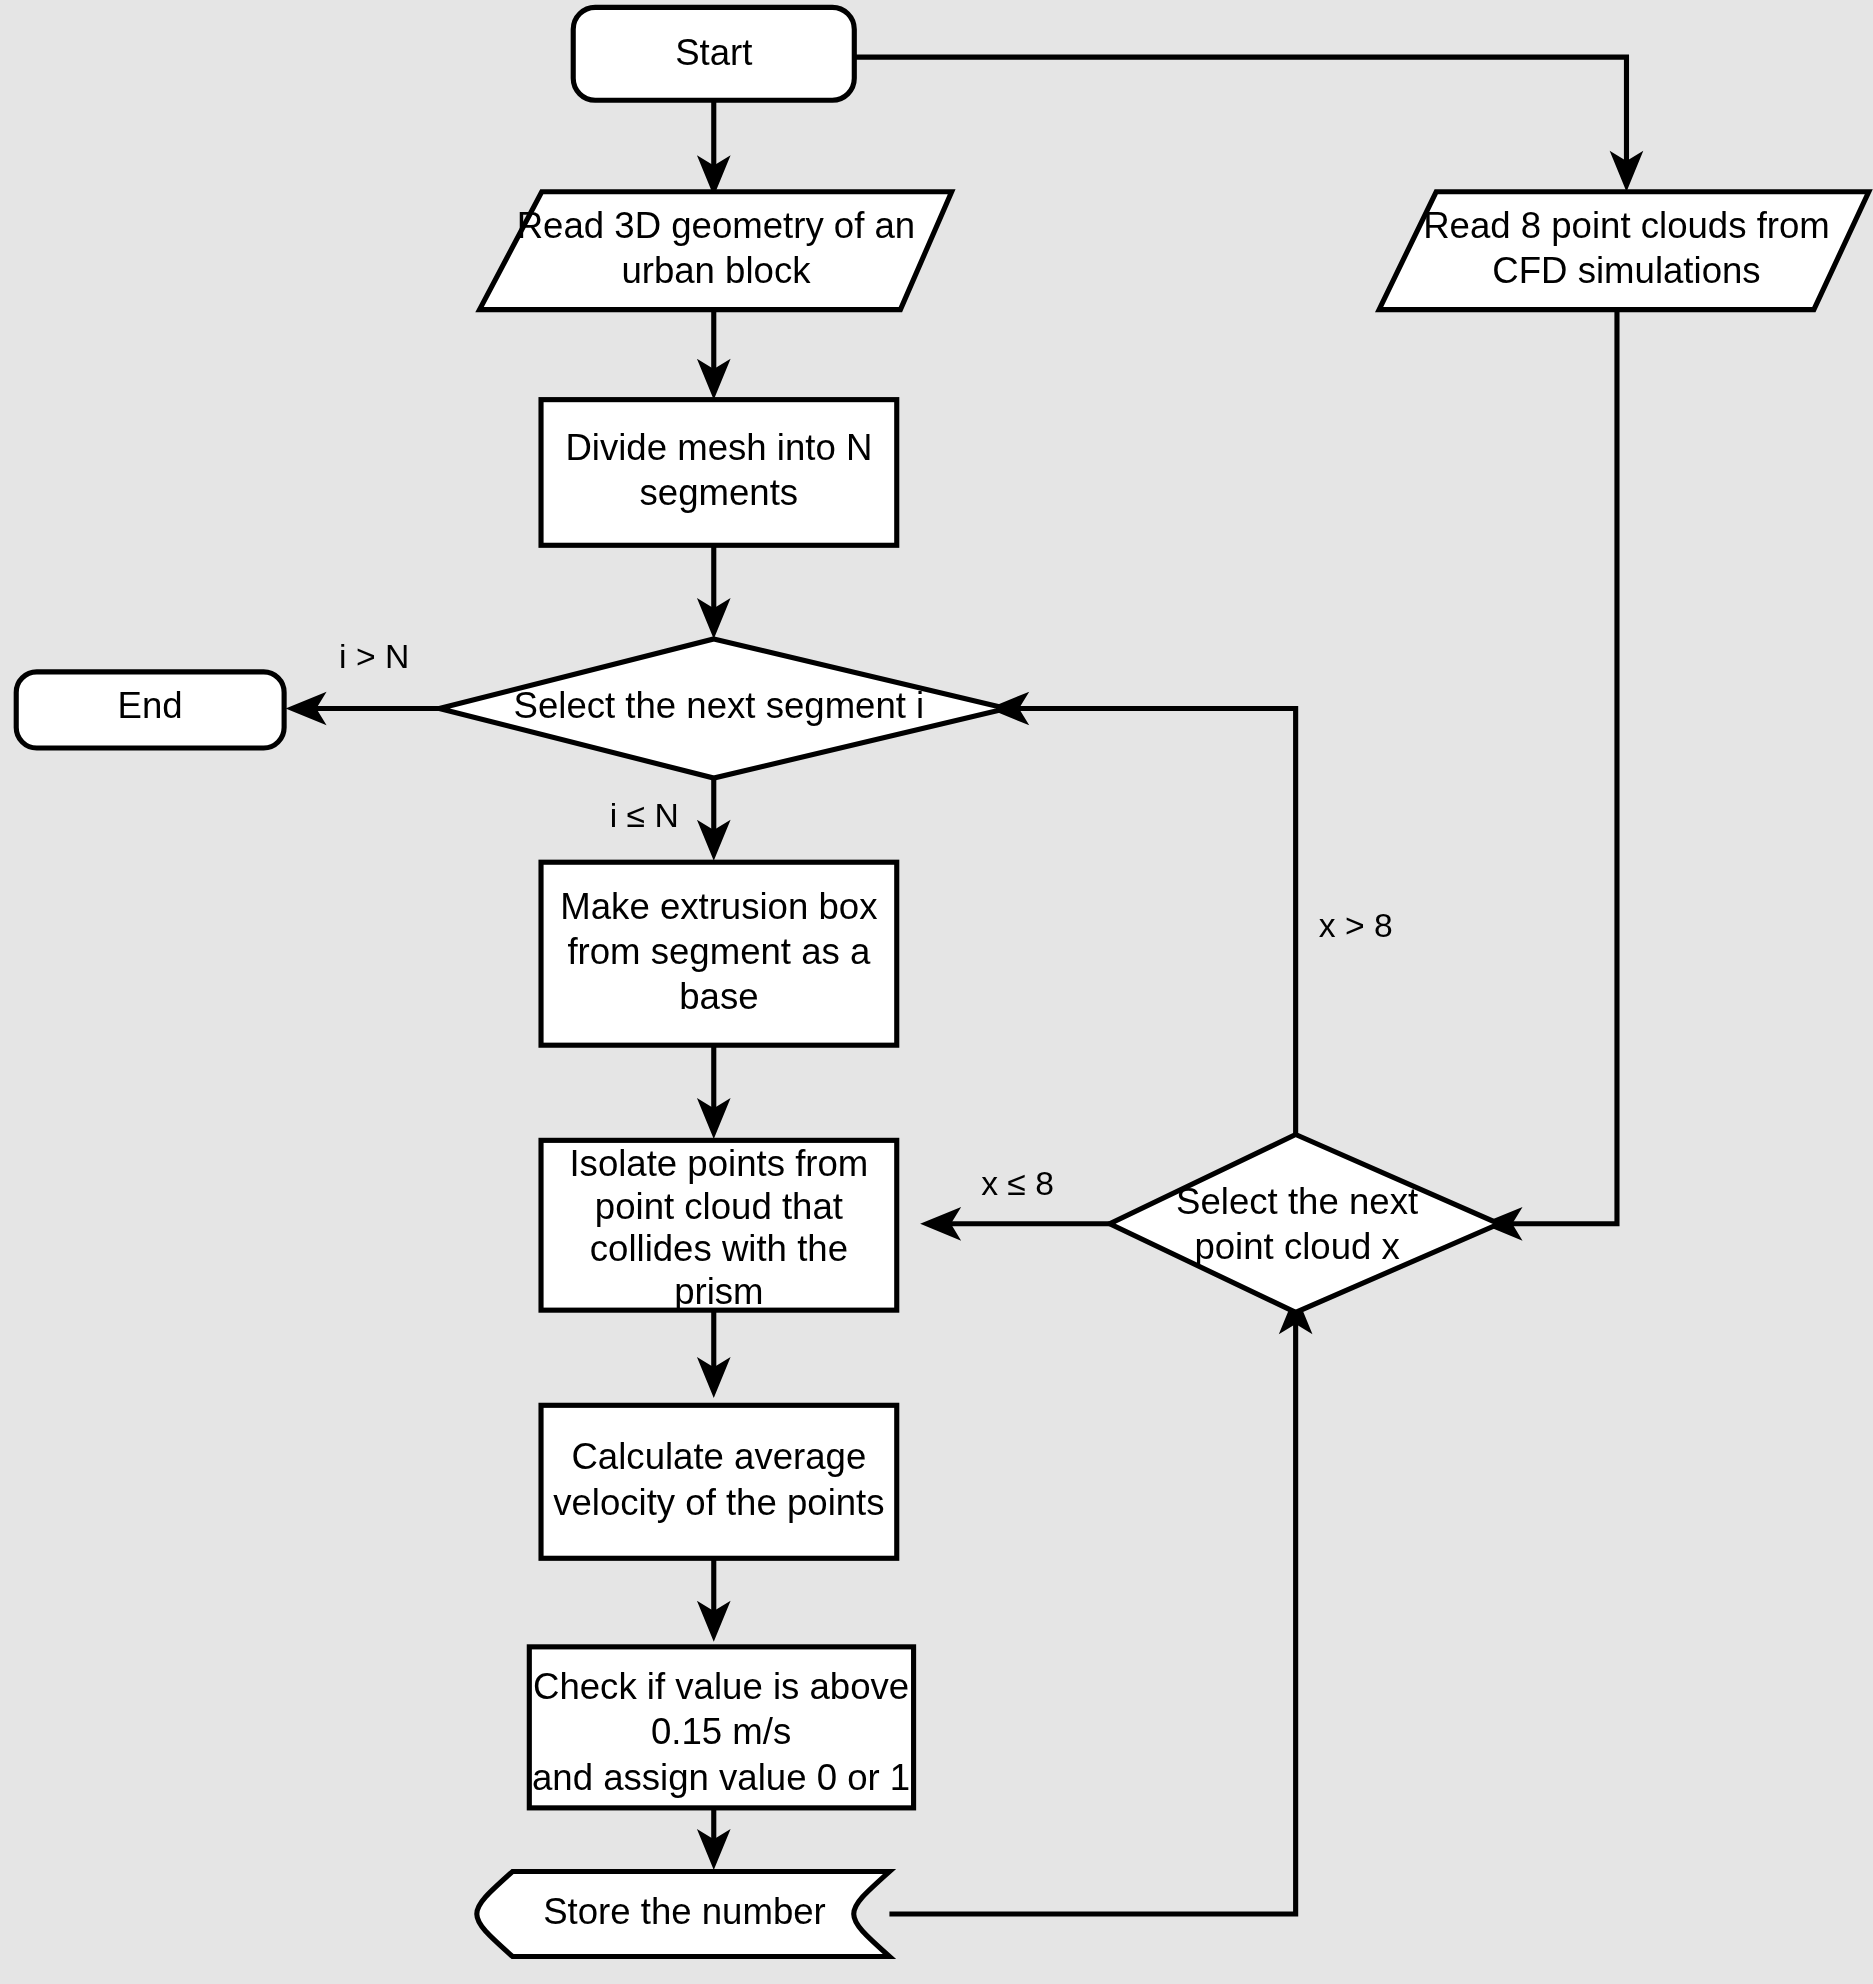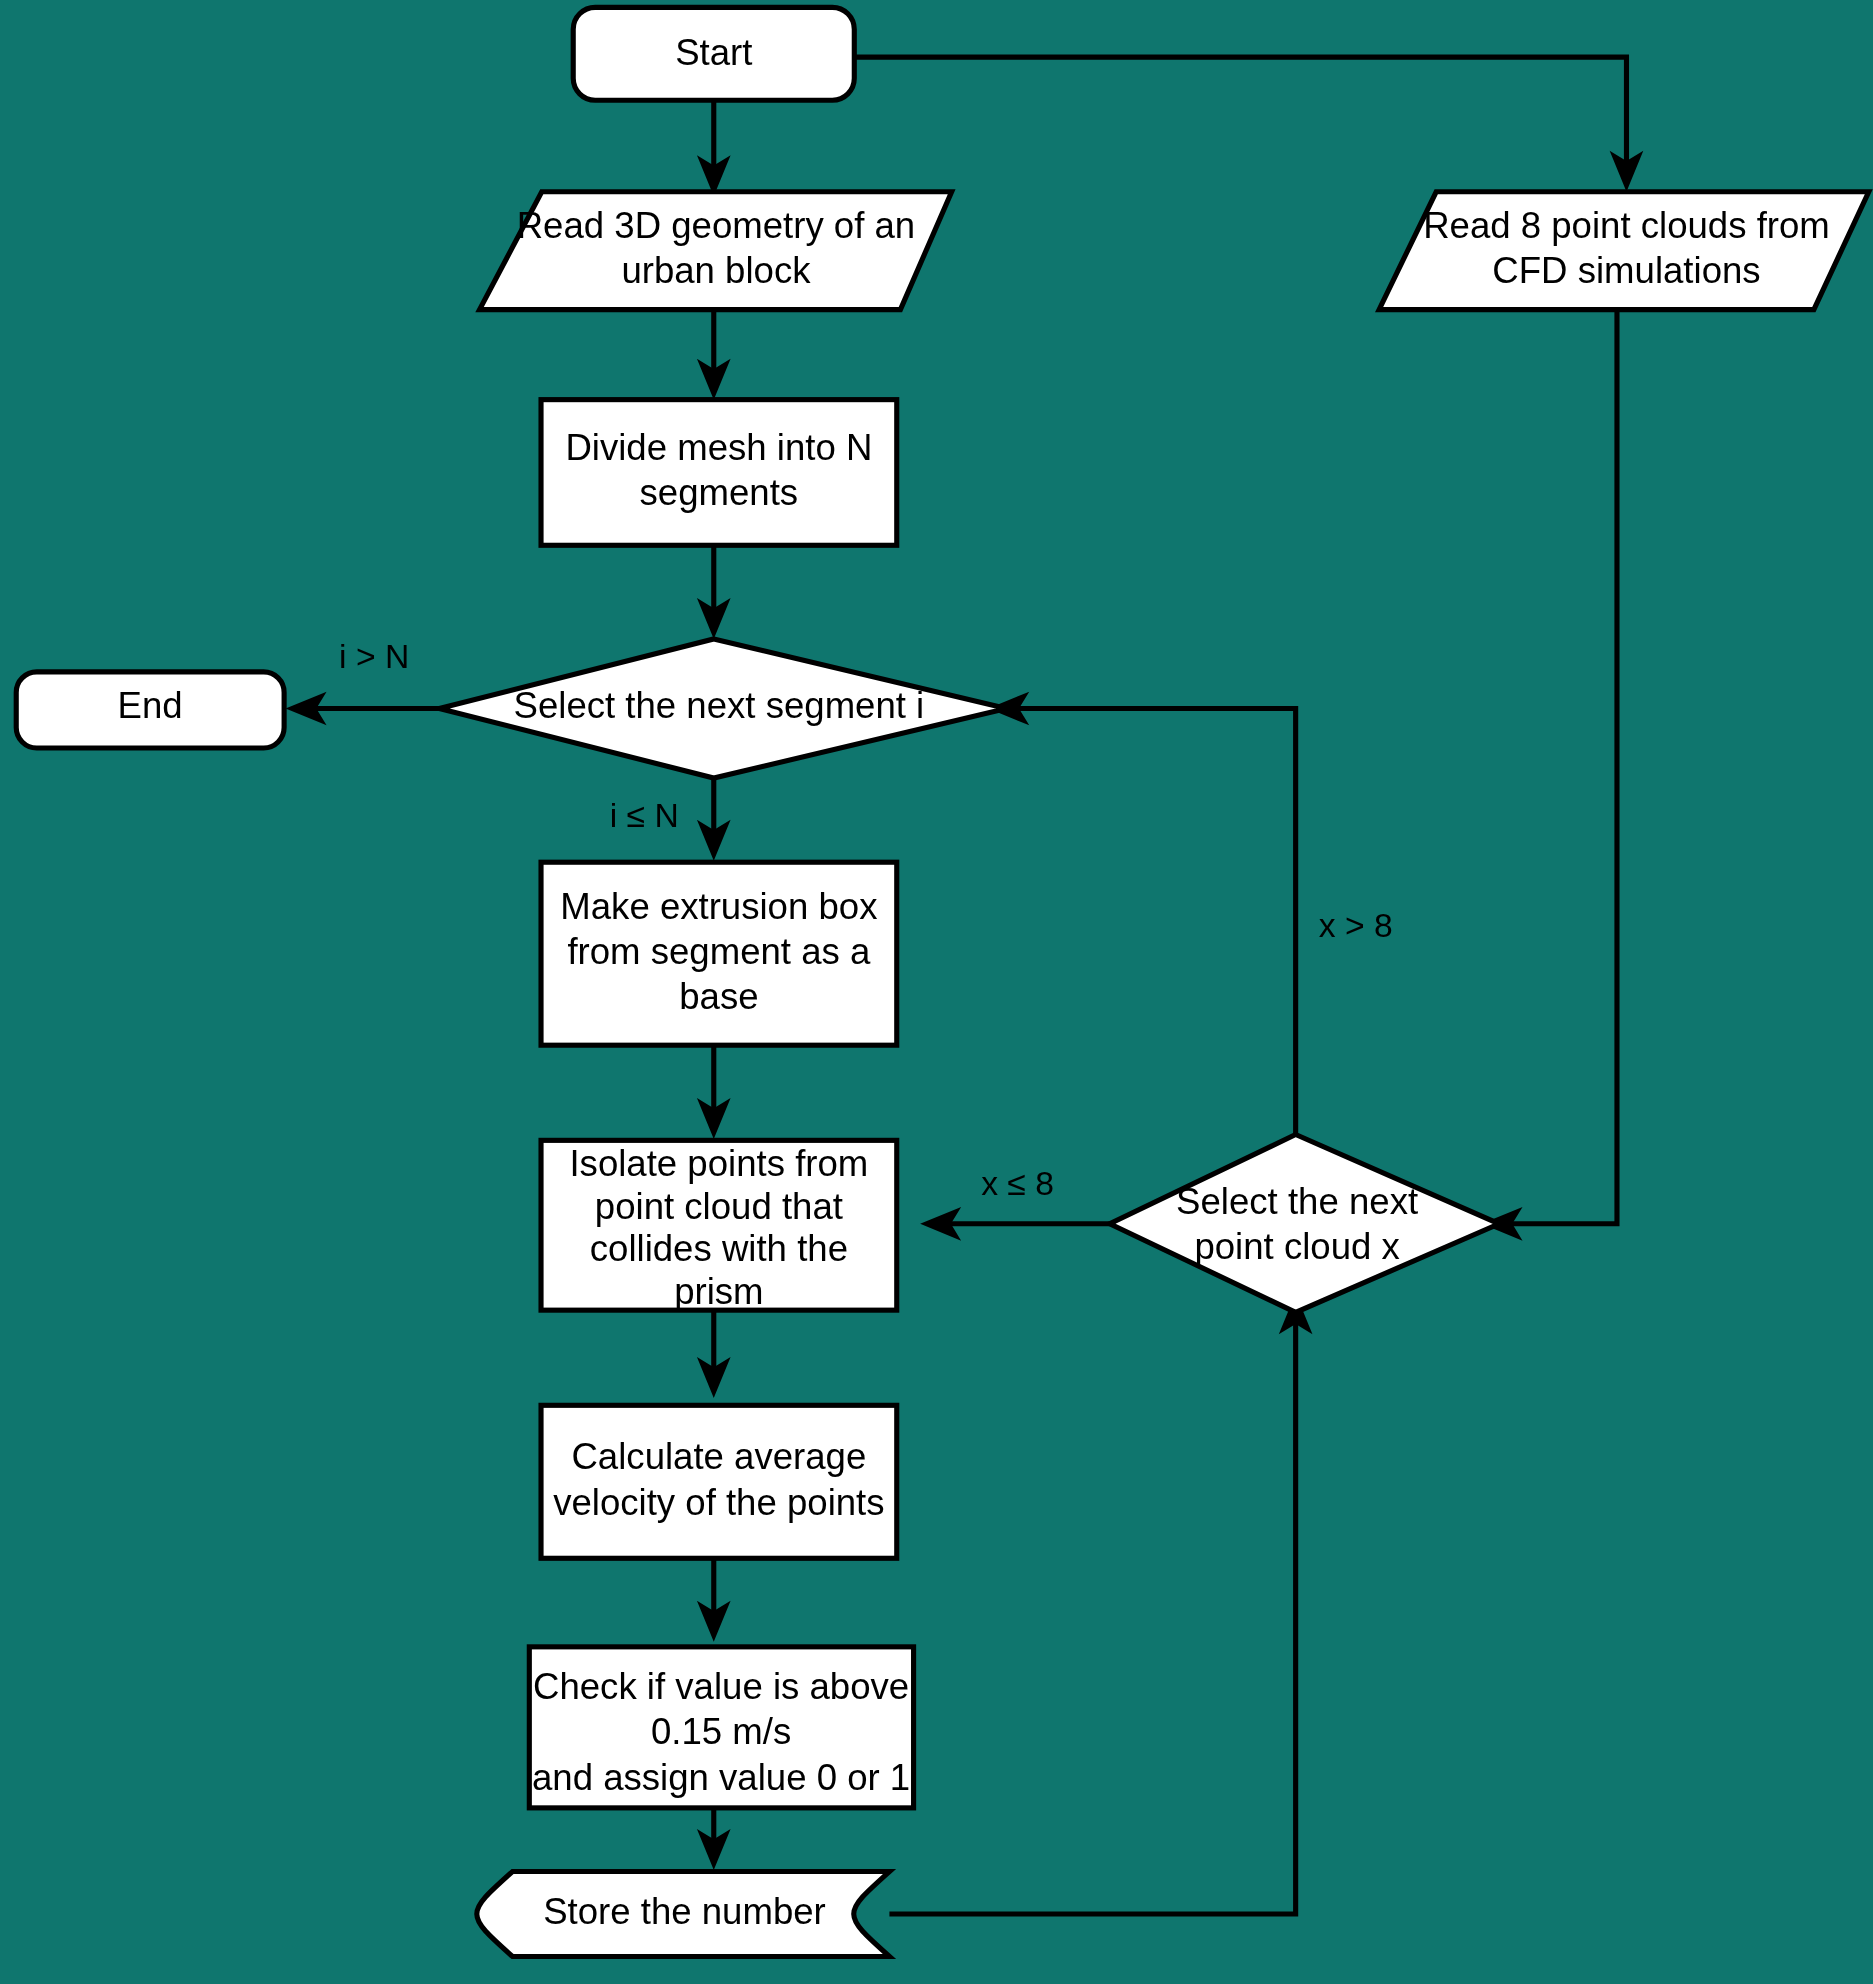--- a/index.html
+++ b/index.html
@@ -10,21 +10,21 @@
   body {
     width: 1874px;
     height: 1985px;
     font-family: "Liberation Sans", sans-serif;
     overflow: hidden;
   }
   #flowchart-root {
     position: relative;
     width: 1874px;
     height: 1985px;
-    background: #0f766e;
+    background: #e5e5e5;
   }
   svg.diagram {
     display: block;
     width: 1874px;
     height: 1985px;
   }
   .shape-stroke {
     fill: #ffffff;
     stroke: #000000;
     stroke-width: 7;

